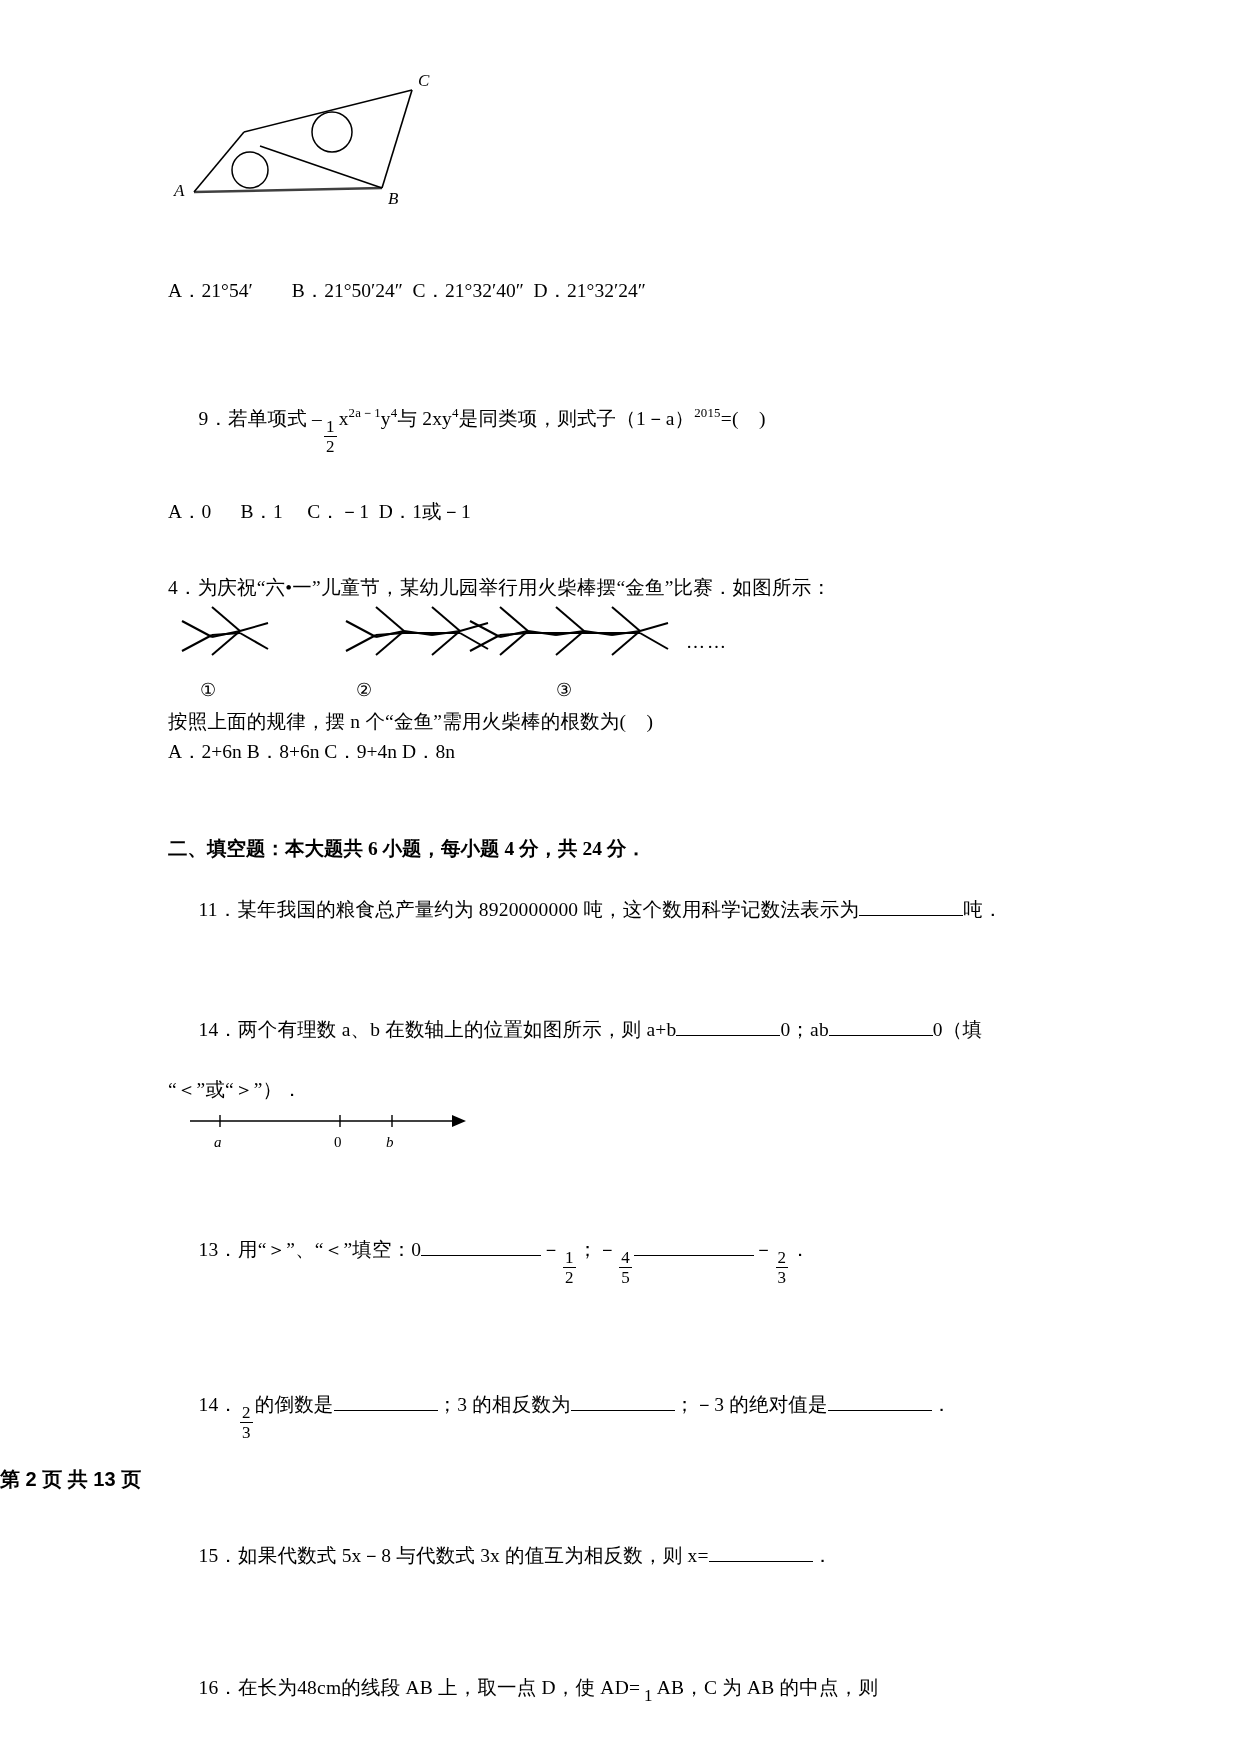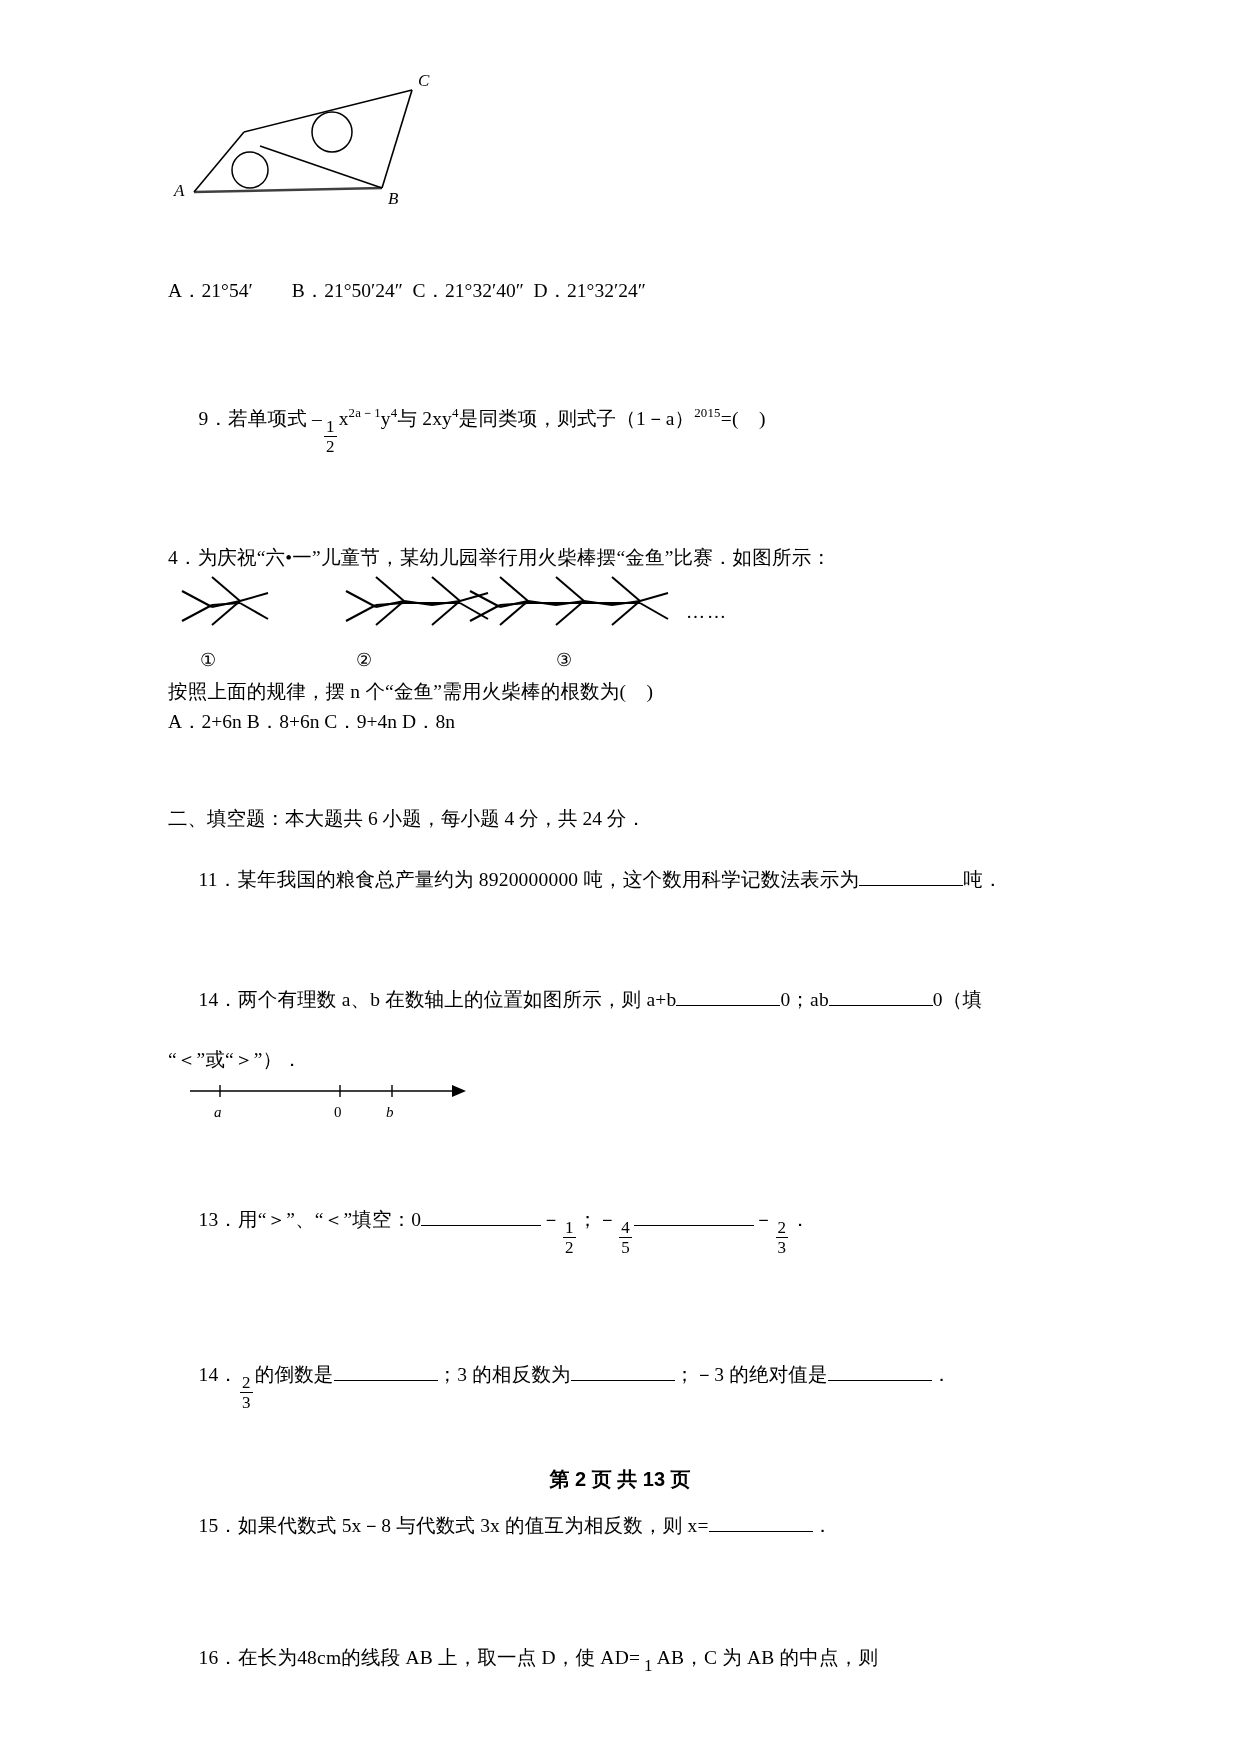--- a/index.html
+++ b/index.html
@@ -36,21 +36,21 @@
     white-space: pre-wrap;
   }
   .gap-sm { height: 16px; }
   .gap-md { height: 30px; }
   .gap-lg { height: 46px; }
   .gap-xl { height: 62px; }
 
   .opts { font-size: 19.5px; line-height: 30px; white-space: pre; }
 
   .sec-head { font-size: 19.5px; line-height: 32px; }
-  .sec-head b { font-weight: normal; }
+  .sec-head b { font-weight: bold; }
 
   
   .frac {
     display: inline-flex;
     flex-direction: column;
     align-items: center;
     vertical-align: -0.42em;
     margin: 0 2px;
     line-height: 1;
     font-size: 17px;
@@ -85,21 +85,21 @@
     font-size: 19px;
     letter-spacing: 2px;
   }
 
   
   .footer {
     position: absolute;
     left: 0;
     top: 1466px;
     width: 1240px;
-    text-align: center;
+    text-align: left;
     font-size: 20px;
     font-weight: bold;
     font-family: "Liberation Sans", sans-serif;
   }
 </style>
 </head>
 <body>
 
 <div class="page">
 
@@ -130,20 +130,21 @@
     <div class="gap-lg"></div>
 
     <div class="opts">A．21°54′        B．21°50′24″  C．21°32′40″  D．21°32′24″</div>
 
     <div class="gap-xl"></div>
 
     <div class="line">
       <span>9．若单项式 –</span><span class="frac"><span class="num">1</span><span class="den">2</span></span><span>x</span><sup class="small">2a－1</sup><span>y</span><sup class="small">4</sup><span>与 2xy</span><sup class="small">4</sup><span>是同类项，则式子（1－a）</span><sup class="small">2015</sup><span>=(    )</span>
     </div>
     <div style="height:12px"></div>
+    <div class="opts">A．0      B．1     C．－1  D．1或－1</div>
 
     <div class="gap-lg"></div>
 
     <div class="line">4．为庆祝“六•一”儿童节，某幼儿园举行用火柴棒摆“金鱼”比赛．如图所示：</div>
 
     <div class="fig-fish" style="position:relative;height:96px;">
       <svg width="560" height="72" viewBox="0 0 560 72">
         <g stroke="#000" stroke-width="2" fill="none">
 
           <g transform="translate(8,4)">

